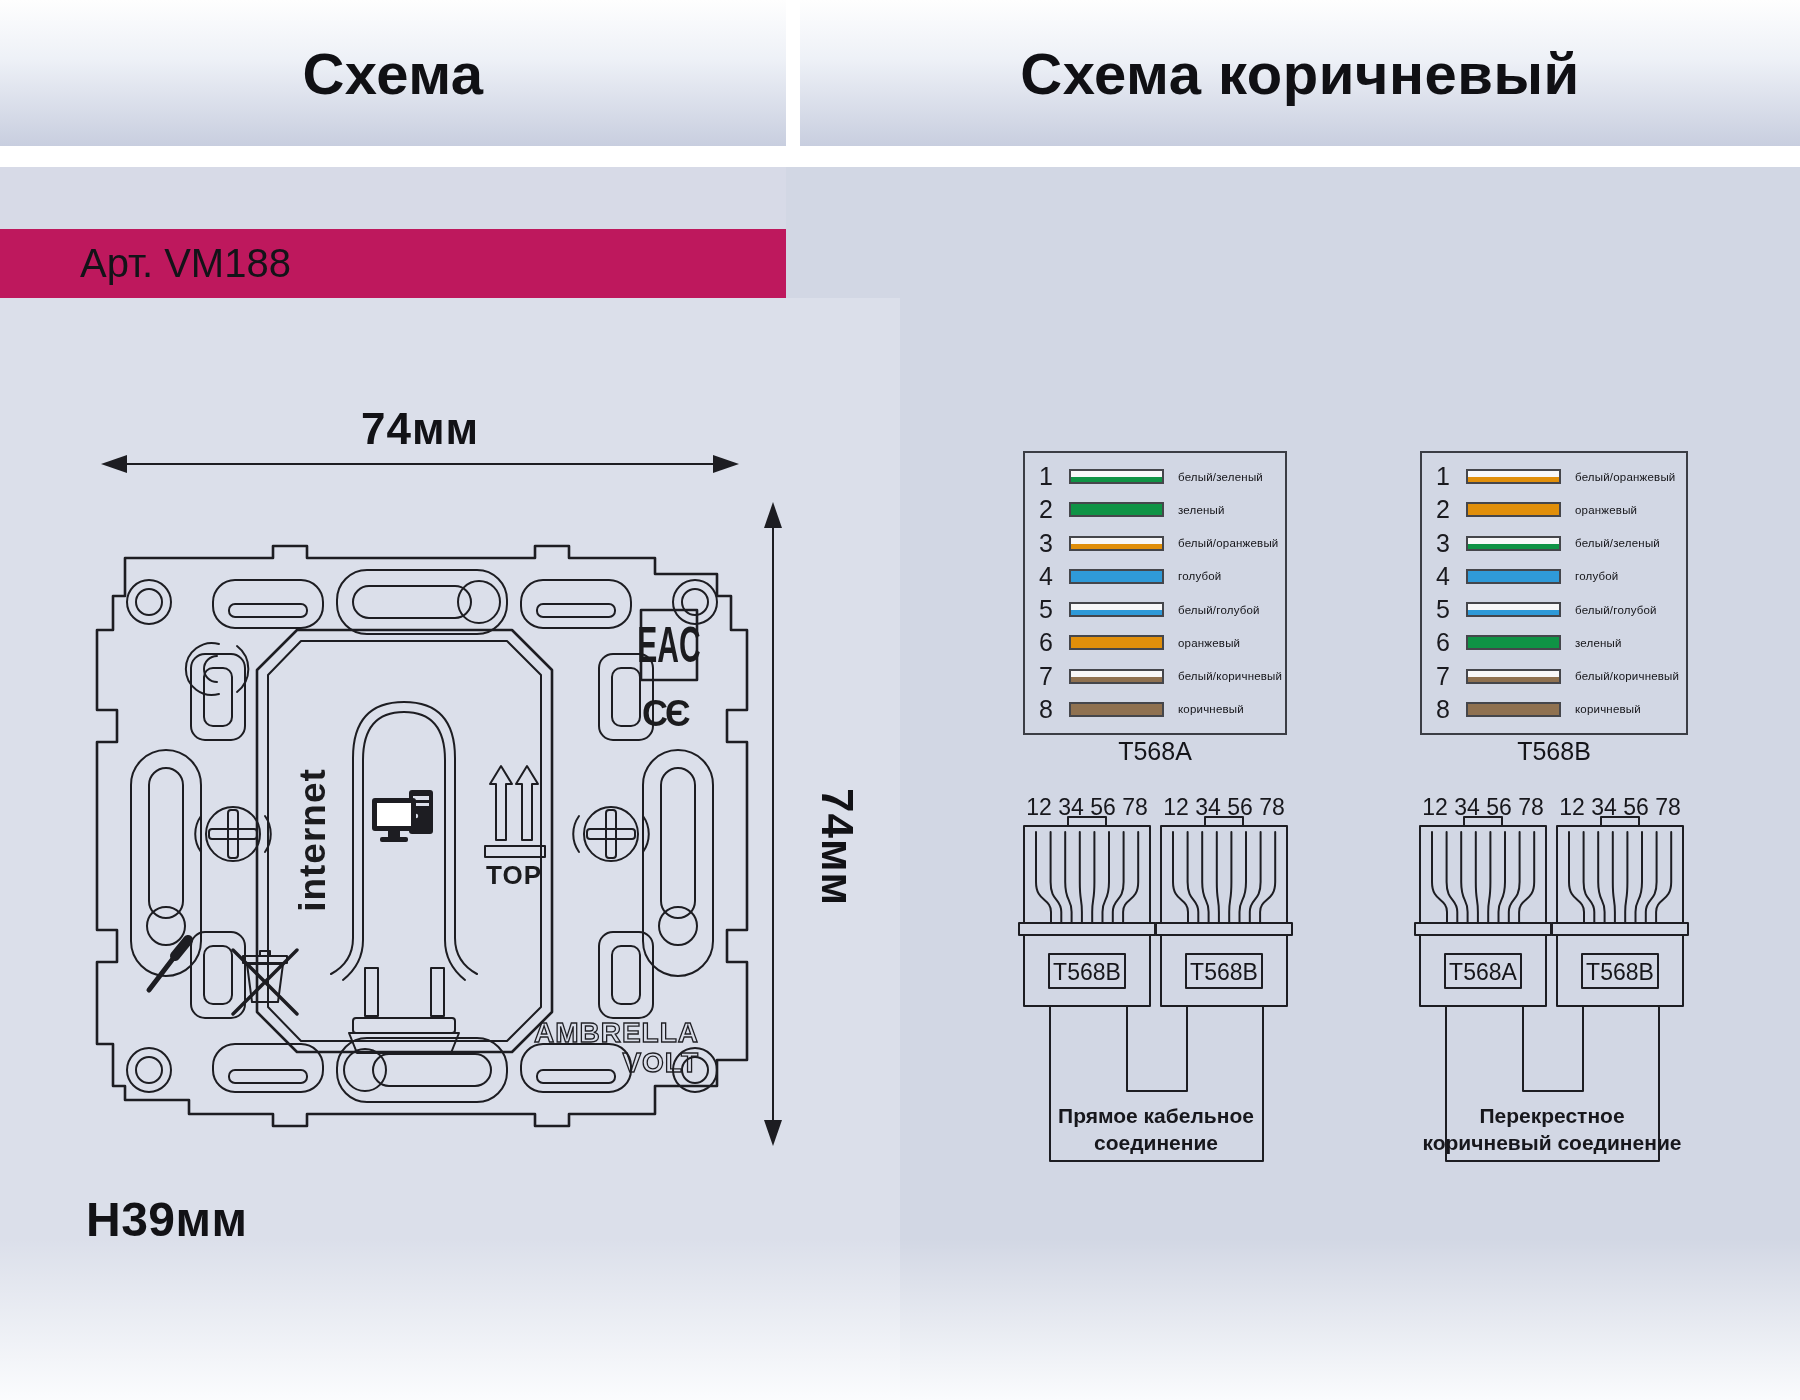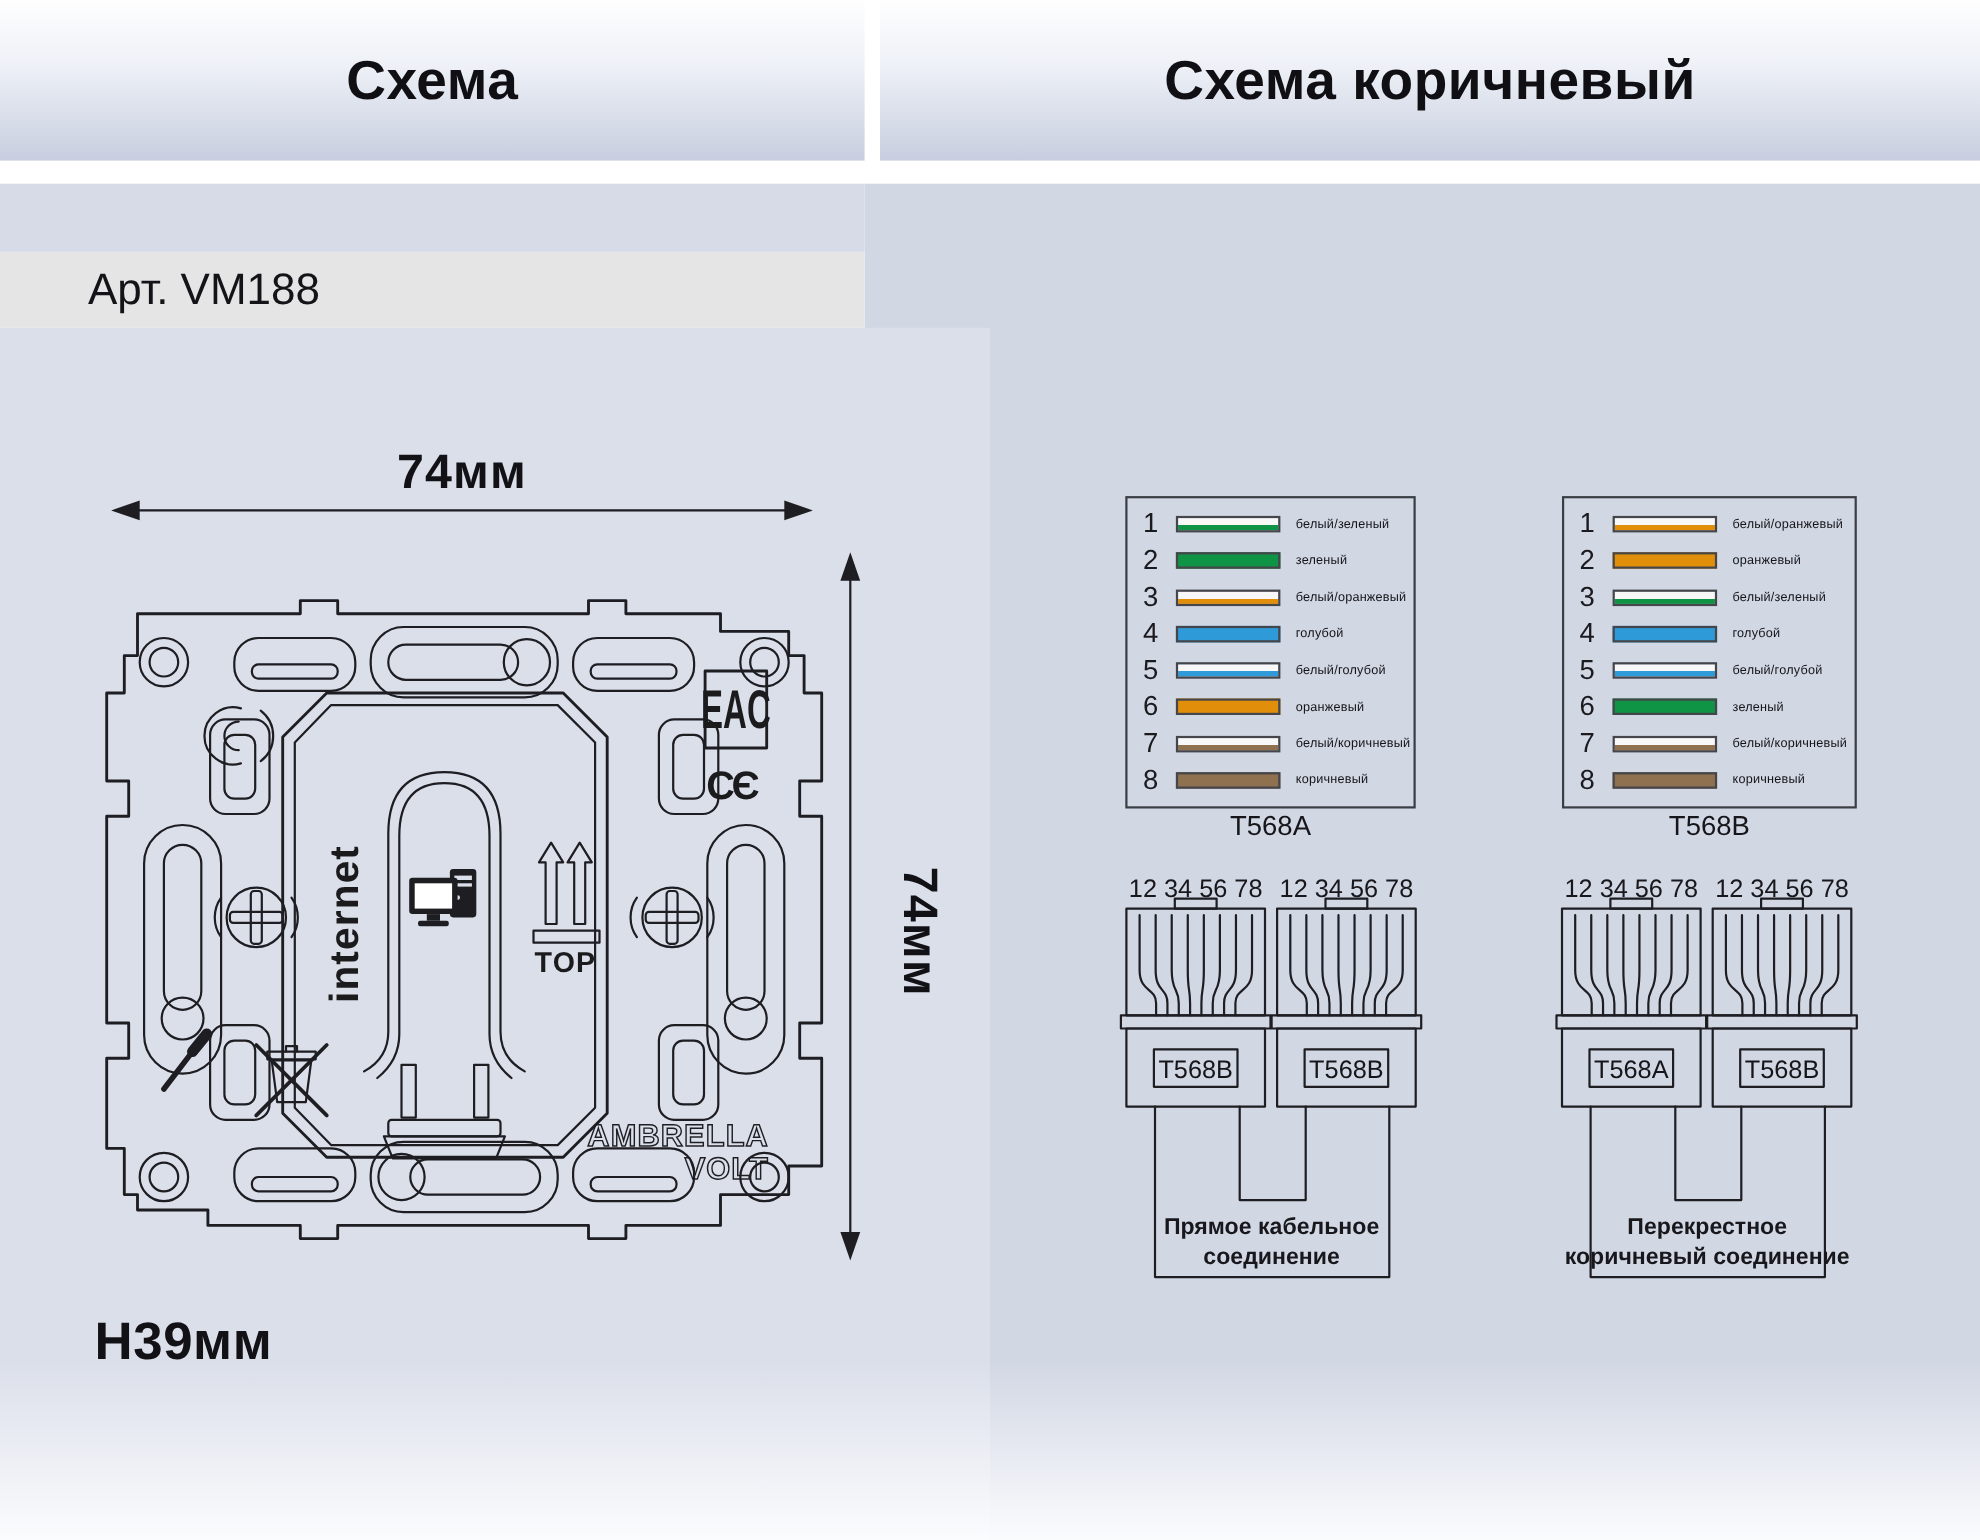--- a/index.html
+++ b/index.html
@@ -7,25 +7,25 @@
     width:1800px;height:1400px;position:relative;overflow:hidden;
     background:#ffffff;color:#15151a;
     font-family:"Liberation Sans", sans-serif;
   }
   .abs{position:absolute;}
   
   .header-block{
     top:0;height:146px;display:flex;align-items:center;justify-content:center;
     background:linear-gradient(180deg,#fefefe 0%,#eef1f7 40%,#c8cedf 100%);
   }
-  .header-title{font-size:50px;font-weight:600;letter-spacing:.5px;color:#101014;text-align:center;}
+  .header-title{font-size:58px;font-weight:600;letter-spacing:.5px;color:#101014;text-align:center;}
   
   .strip-light{left:0;top:167px;width:786px;height:62px;background:#d7dae7;}
   .article-band{
-    left:0;top:229px;width:786px;height:69px;background:#e5e5e5;
+    left:0;top:229px;width:786px;height:69px;background:#be185d;
     display:flex;align-items:center;box-sizing:border-box;padding-left:80px;
     font-size:40px;font-weight:500;color:#131318;
   }
   .right-panel{left:786px;top:167px;width:1014px;height:1233px;background:#d2d7e4;}
   .left-panel{left:0;top:298px;width:900px;height:1102px;background:#dbdfea;}
   .bottom-fade{
     left:0;top:1238px;width:1800px;height:162px;pointer-events:none;
     background:linear-gradient(180deg,rgba(255,255,255,0) 0%,rgba(253,254,255,.93) 100%);
   }
   

